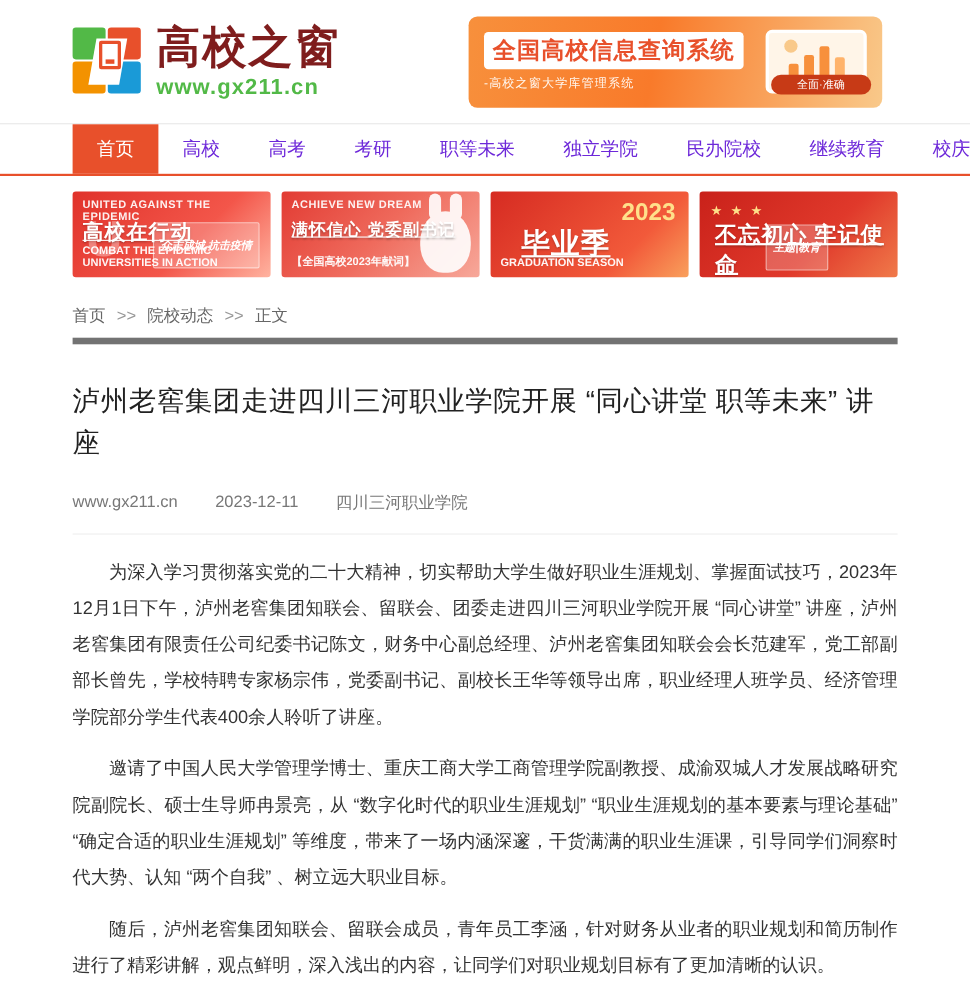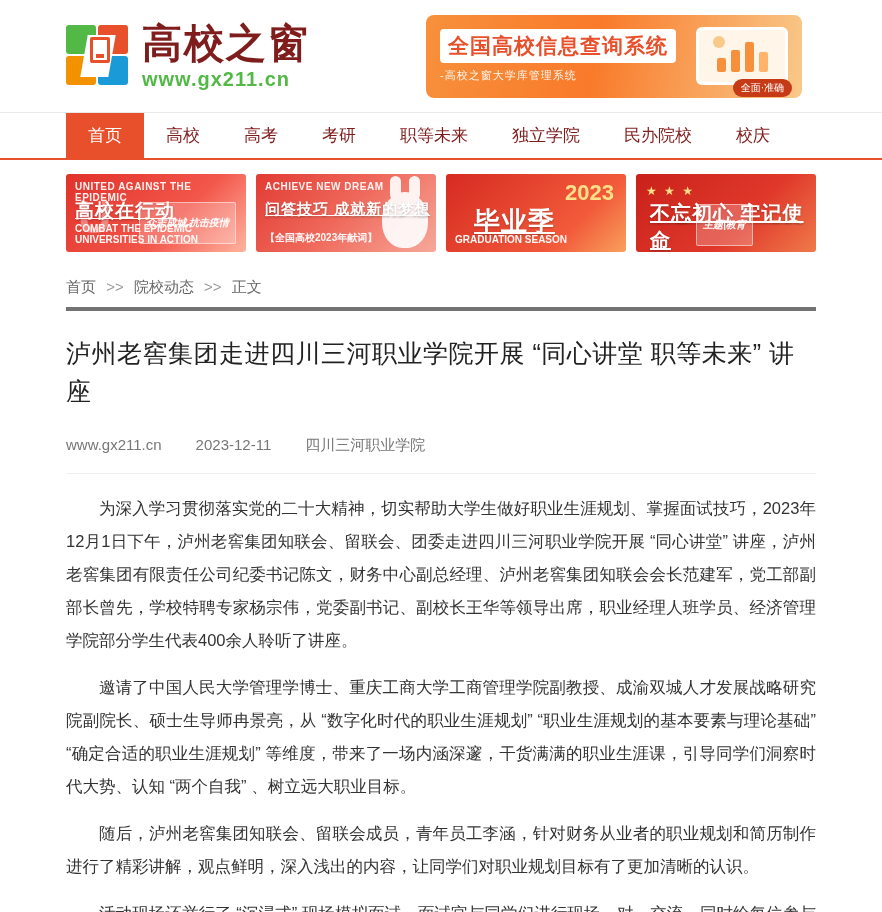--- a/index.html
+++ b/index.html
@@ -70,38 +70,38 @@
     width: 92px; height: 58px; background: #fff5e8; border: 3px solid #ffffff;
     border-radius: 6px; position: relative; margin-left: 6px;
   }
   .ad-art .bar { position: absolute; bottom: 10px; width: 9px; background: #f7903c; border-radius: 2px; }
   .ad-art .b1 { left: 18px; height: 14px; }
   .ad-art .b2 { left: 32px; height: 22px; }
   .ad-art .b3 { left: 46px; height: 30px; }
   .ad-art .b4 { left: 60px; height: 20px; background:#ffb36b; }
   .ad-art .dot { position: absolute; left: 14px; top: 6px; width: 12px; height: 12px; border-radius: 50%; background:#f9c98a; }
   .ad-badge {
-    position: absolute; right: 10px; bottom: 1px;
+    position: absolute; right: 10px; bottom: 12px;
     background: #c73a16; color: #fff; font-size: 10px; border-radius: 9px;
-    padding: 2px 8px;
+    padding: 2px 24px;
   }
 
   
   .nav {
     border-top: 1px solid #e8e8e8;
     border-bottom: 2px solid #e8502b;
     height: 48px;
     display: flex; align-items: stretch;
     padding-left: 66px;
     font-size: 17px;
   }
   .nav-item {
     padding: 0 22px;
     display: flex; align-items: center;
-    color: #7f1d1d; cursor: pointer; white-space: nowrap;
+    color: #6d28d9; cursor: pointer; white-space: nowrap;
   }
   .nav-item.active { background: #e8502b; color: #fff; }
 
   
   .strip {
     padding: 14px 66px 10px 66px;
     display: flex; gap: 10px;
   }
   .strip-card {
     width: 188px; height: 78px; border-radius: 3px; position: relative;
@@ -119,26 +119,26 @@
   .s3 .year { position:absolute; right: 12px; top: 6px; font-size: 22px; color: #ffe08a; }
   .s2 .bunny { position:absolute; right: 8px; bottom: 4px; width: 46px; height: 56px; background:#fff; border-radius: 50% 50% 45% 45%; opacity:.9;}
   .s2 .bunny:before, .s2 .bunny:after { content:""; position:absolute; top:-16px; width:11px; height:24px; background:#fff; border-radius:6px;}
   .s2 .bunny:before { left:8px; } .s2 .bunny:after { right:8px; }
   .s4 .stars { position:absolute; left:10px; top:10px; font-size: 12px; color:#ffe08a; letter-spacing:2px;}
 
   
   .content { padding: 0 66px; }
   .breadcrumb {
     font-size: 15px; color: #666; padding: 16px 0 10px 0;
-    border-bottom: 4px solid #737373;
+    border-bottom: 6px solid #737373;
   }
   .breadcrumb .sep { color: #999; margin: 0 6px; }
   .article-title {
     font-size: 25px; color: #222; font-weight: normal;
-    margin: 24px 0 0 0; line-height: 1.5; letter-spacing: .5px;
+    margin: 34px 0 0 0; line-height: 1.5; letter-spacing: .5px;
   }
   .meta {
     margin: 26px 0 0 0; padding-bottom: 18px;
     font-size: 15px; color: #777;
     border-bottom: 1px solid #eeeeee;
     display: flex; gap: 34px;
   }
   .body-text { padding-top: 18px; }
   .body-text p {
     margin: 0 0 14px 0;
@@ -184,36 +184,37 @@
   </div>
 
   <div class="nav">
     <div class="nav-item active">首页</div>
     <div class="nav-item">高校</div>
     <div class="nav-item">高考</div>
     <div class="nav-item">考研</div>
     <div class="nav-item">职等未来</div>
     <div class="nav-item">独立学院</div>
     <div class="nav-item">民办院校</div>
+    <div class="nav-item">继续教育</div>
     <div class="nav-item">校庆</div>
 
   </div>
 
   <div class="strip">
     <div class="strip-card s1">
       <div class="bigU">U</div>
       <div class="strip-top">UNITED AGAINST THE EPIDEMIC</div>
       <div class="strip-main">高校在行动</div>
       <div class="strip-sub">COMBAT THE EPIDEMIC UNIVERSITIES IN ACTION</div>
       <div class="strip-badge">众志成城,抗击疫情</div>
     </div>
     <div class="strip-card s2">
       <div class="bunny"></div>
       <div class="strip-top">ACHIEVE NEW DREAM</div>
-      <div class="strip-main" style="font-size:15px;top:26px">问答技巧 成就新的梦想</div>
+      <div class="strip-main" style="font-size:15px;top:26px">满怀信心 党委副书记</div>
       <div class="strip-sub">【全国高校2023年献词】</div>
     </div>
     <div class="strip-card s3">
       <div class="year">2023</div>
       <div class="strip-main" style="top:30px;left:28px;font-size:26px">毕业季</div>
       <div class="strip-sub">GRADUATION SEASON</div>
     </div>
     <div class="strip-card s4">
       <div class="stars">★ ★ ★</div>
       <div class="strip-main" style="top:26px;left:14px;font-size:20px">不忘初心 牢记使命</div>

